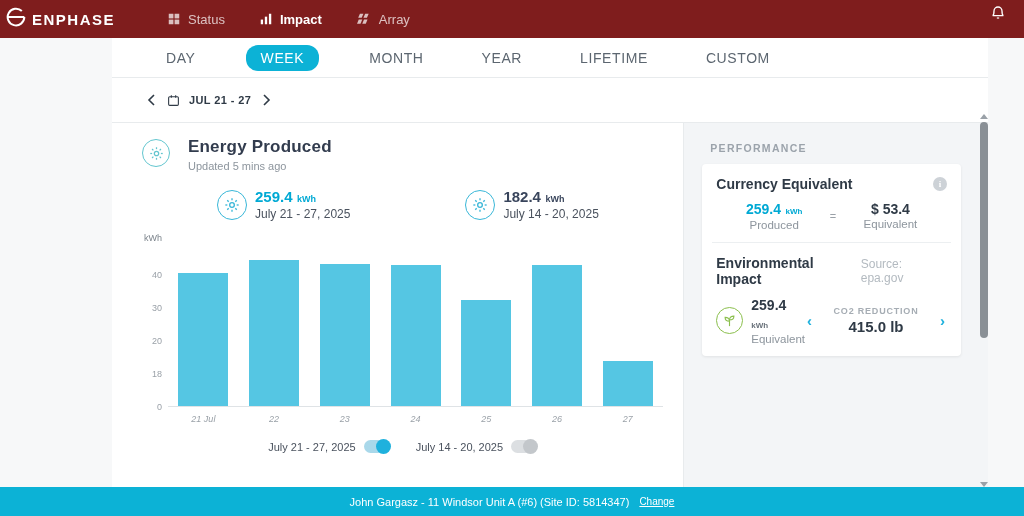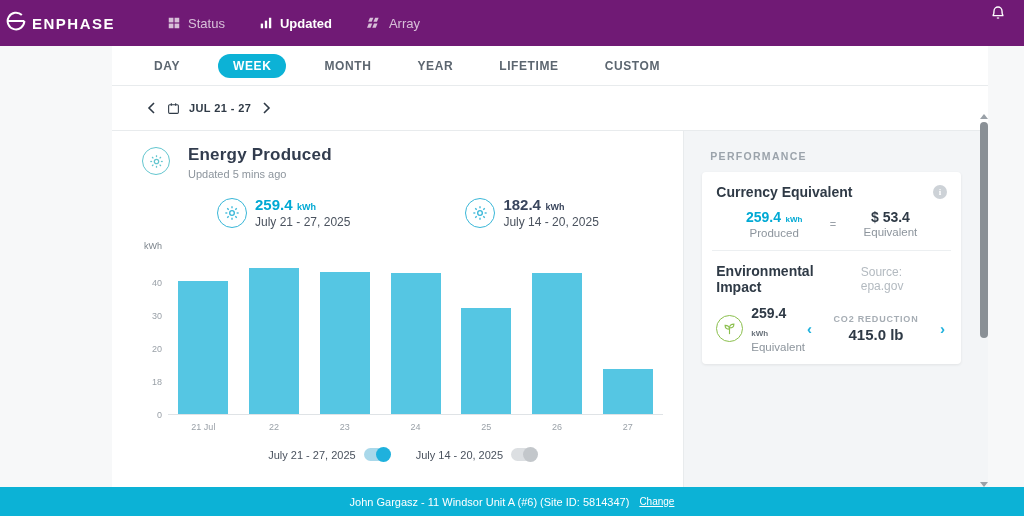--- a/index.html
+++ b/index.html
@@ -1,33 +1,33 @@
 <!DOCTYPE html>
 <html><head>
 <meta charset="utf-8">
 <style>
   * { margin:0; padding:0; box-sizing:border-box; }
   html,body { width:1024px; height:516px; overflow:hidden; }
   body { font-family:"Liberation Sans","DejaVu Sans",sans-serif; background:#f7f8f9; position:relative; color:#35404f; }
 
   
-  .topbar { height:46px; background:#701a75; display:flex; align-items:center; position:relative; }
+  .topbar { height:38px; background:#7f1d1d; display:flex; align-items:center; position:relative; }
   .brand { display:flex; align-items:center; gap:6px; padding-left:6px; color:#fff; }
   .brand-name { font-size:15px; font-weight:bold; letter-spacing:1.5px; }
   .main-nav { display:flex; align-items:center; gap:34px; margin-left:52px; }
   .nav-item { display:flex; align-items:center; gap:7px; color:rgba(255,255,255,.72); font-size:13px; cursor:pointer; }
   .nav-item.active { color:#fff; font-weight:bold; }
   .nav-item svg { display:block; }
   .bell { position:absolute; right:18px; top:4px; cursor:pointer; }
 
   
   .shell { margin-left:112px; width:876px; background:#fff; position:relative; }
 
   .tabs-row { height:40px; display:flex; align-items:center; gap:30px; padding-left:34px; border-bottom:1px solid #e8ebed; background:#fff; }
-  .ptab { font-size:12px; font-weight:bold; letter-spacing:.6px; color:#5c6670; cursor:pointer; padding:5px 8px; }
+  .ptab { font-size:14px; font-weight:normal; letter-spacing:.6px; color:#5c6670; cursor:pointer; padding:5px 8px;margin-left:12px; }
   .ptab.active { background:#0cb2d6; color:#fff; border-radius:12px; padding:5px 15px; }
 
   .date-row { height:45px; display:flex; align-items:center; gap:9px; padding-left:33px; border-bottom:1px solid #e8ebed; background:#fff; }
   .chev-btn { background:none; border:none; cursor:pointer; padding:2px; display:flex; }
   .date-label { font-size:11px; font-weight:bold; letter-spacing:.4px; color:#2f3a46; }
   .cal-btn { background:none; border:none; cursor:pointer; display:flex; }
 
   .content { display:flex; height:372px; }
 
   
@@ -46,21 +46,21 @@
   .stat-period { font-size:12px; color:#4a525e; margin-top:1px; }
 
   .chart-area { margin-top:12px; }
   .kwh-label { font-size:9px; color:#7c848c; margin-left:2px; margin-bottom:6px; }
   .plot-wrap { display:flex; }
   .y-axis { width:26px; position:relative; height:158px; flex:0 0 auto; }
   .y-tick { position:absolute; right:6px; font-size:9px; color:#9aa1a8; transform:translateY(50%); }
   .plot { flex:1; height:158px; border-bottom:1px solid #dfe3e6; display:flex; align-items:flex-end; position:relative; }
   .bar-slot { flex:1; display:flex; justify-content:center; align-items:flex-end; height:100%; }
   .bar { width:50px; background:#55c6e3; }
-  .x-labels { display:flex; margin-left:26px; }
+  .x-labels { display:flex; margin-left:26px;font-style:italic; }
   .x-label { flex:1; text-align:center; font-size:9px; color:#9aa1a8; padding-top:7px; }
 
   .legend-row { display:flex; justify-content:center; align-items:center; gap:26px; margin-top:16px; }
   .legend-item { display:flex; align-items:center; gap:8px; }
   .legend-label { font-size:11px; color:#4a525e; }
   .toggle { width:26px; height:13px; border-radius:7px; position:relative; cursor:pointer; }
   .toggle.on { background:#a9d8ea; } .toggle.off { background:#dcdfe2; }
   .knob { position:absolute; right:-1px; top:-1px; width:15px; height:15px; border-radius:50%; }
   .toggle.on .knob { background:#1fb1dd; } .toggle.off .knob { background:#c3c7cb; }
 
@@ -128,21 +128,21 @@
         <span>Status</span>
       </div>
       <div class="nav-item active">
         <span>
           <svg width="14" height="14" viewBox="0 0 24 24" fill="currentColor">
             <rect x="3" y="13" width="4" height="8"></rect>
             <rect x="10" y="8" width="4" height="13"></rect>
             <rect x="17" y="3" width="4" height="18"></rect>
           </svg>
         </span>
-        <span>Updated</span>
+        <span>Impact</span>
       </div>
       <div class="nav-item">
         <span>
           <svg width="16" height="14" viewBox="0 0 26 24" fill="currentColor">
             <path d="M6 3h6l-3 7H3z"></path>
             <path d="M15 3h6l-3 7h-6z"></path>
             <path d="M2 13h6l-3 7H-1z" transform="translate(2,0)"></path>
             <path d="M13 13h6l-3 7h-6z"></path>
           </svg>
         </span>

